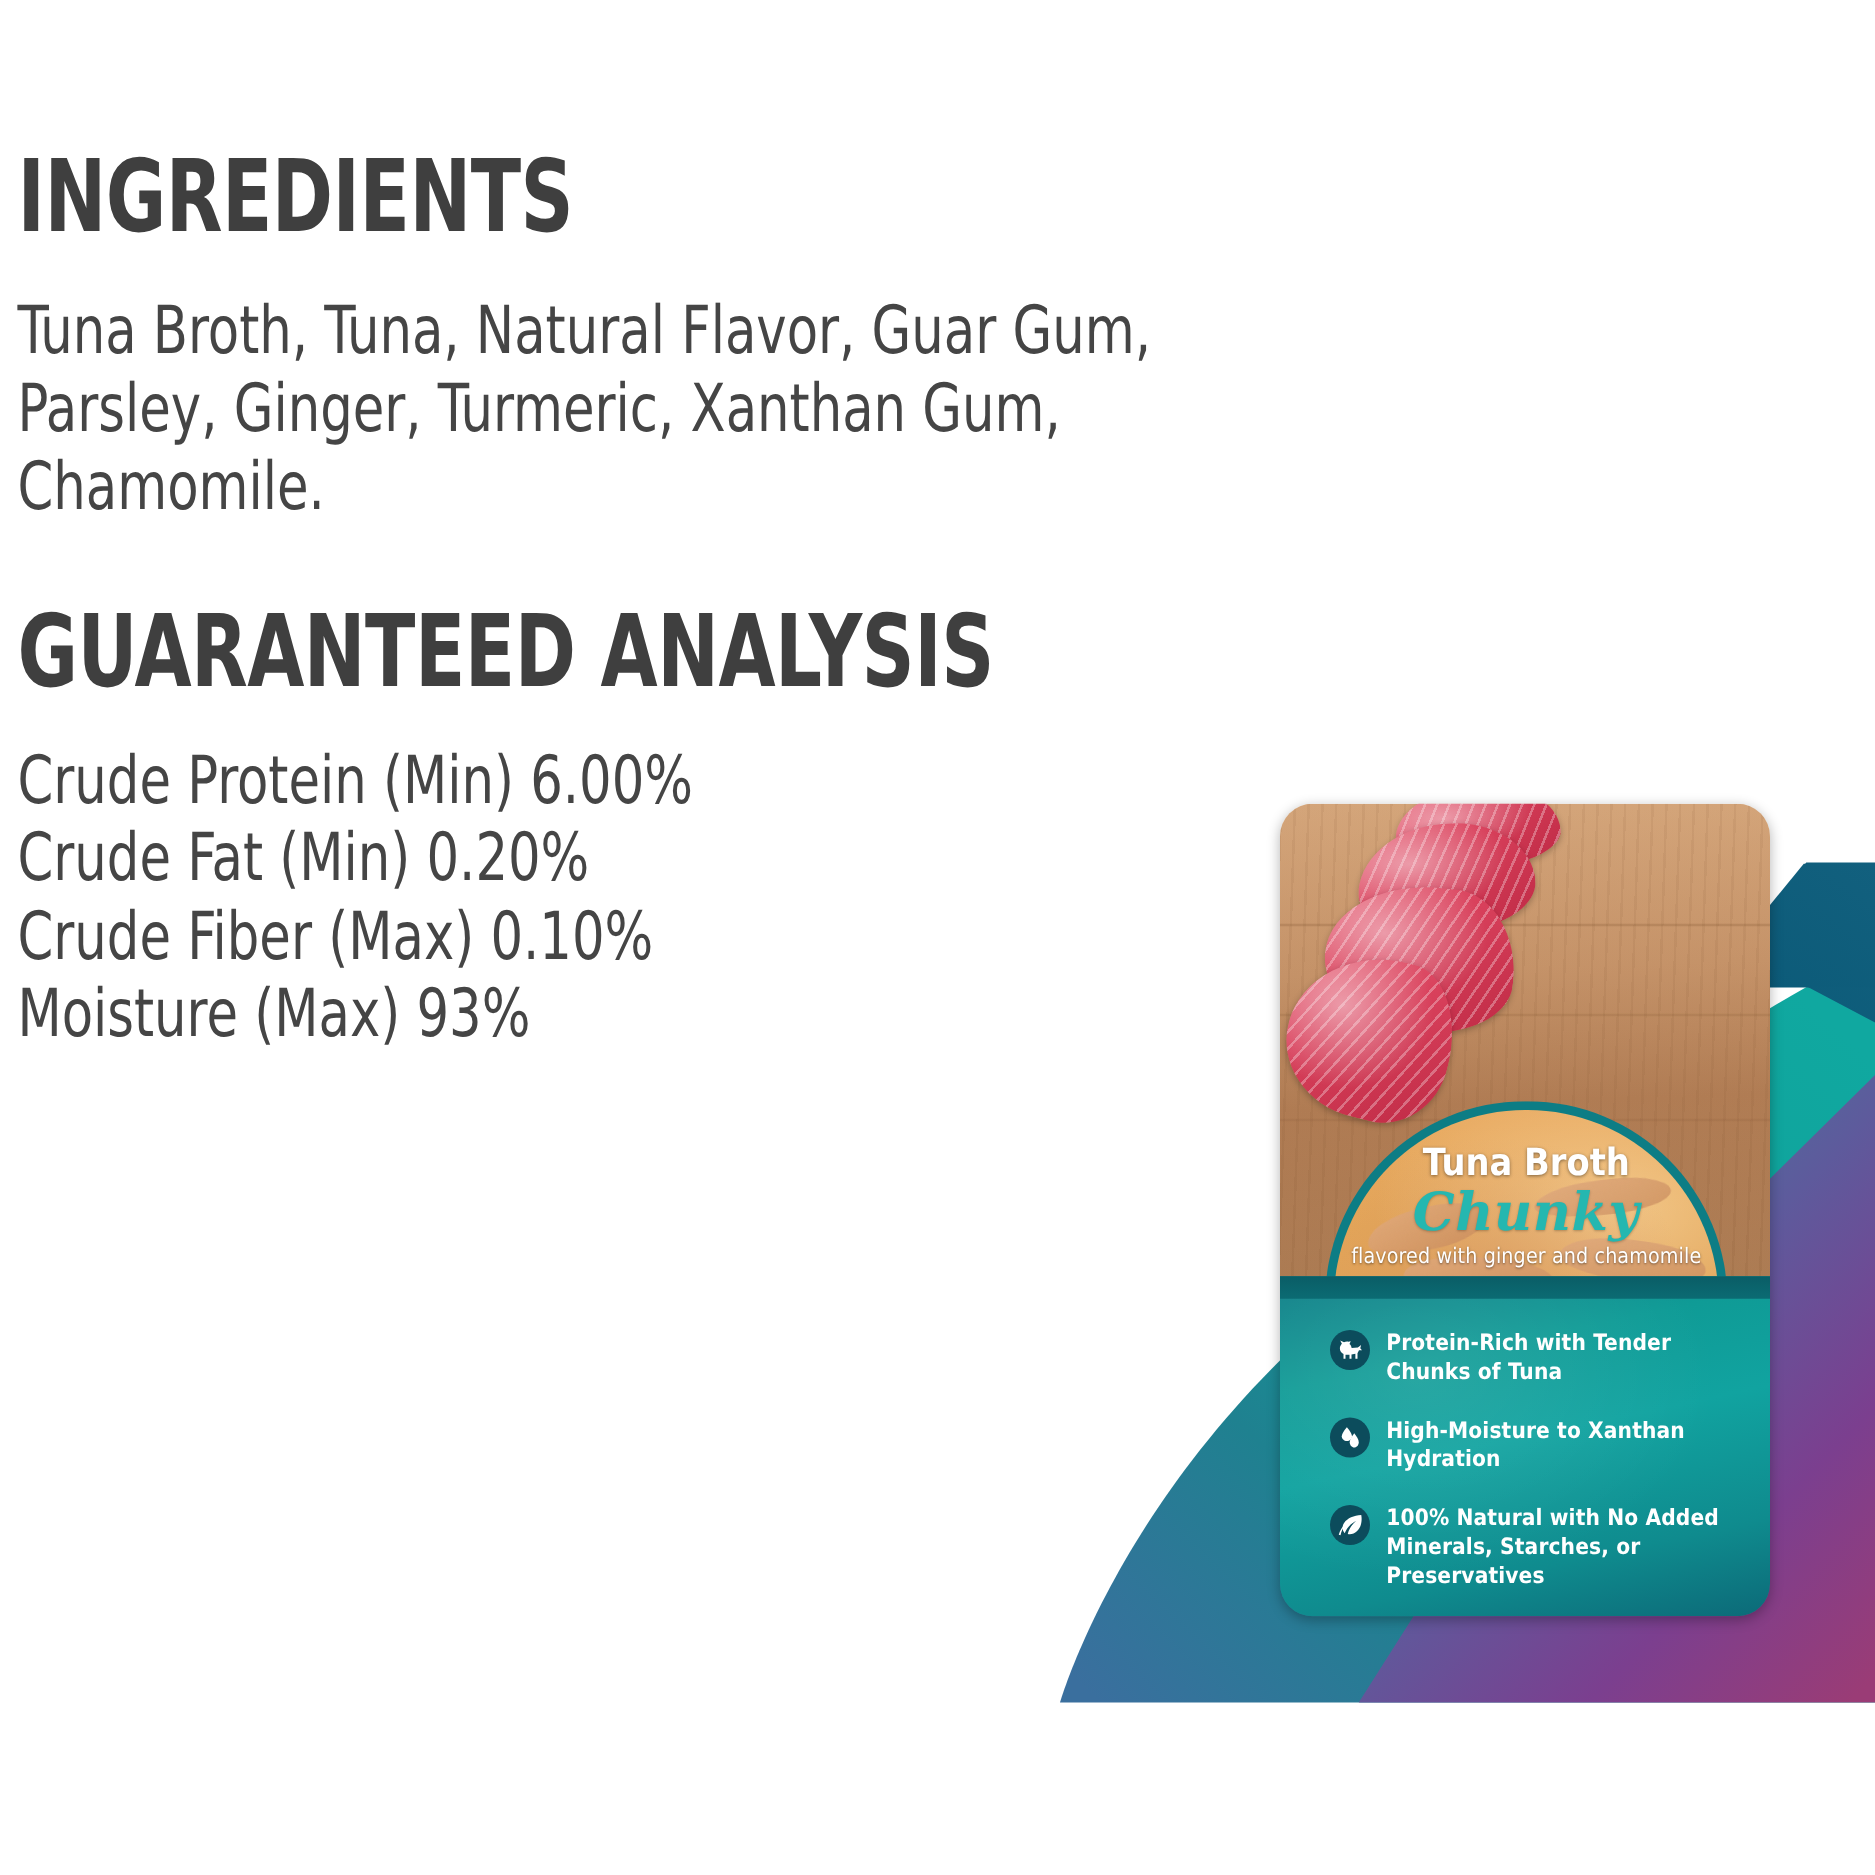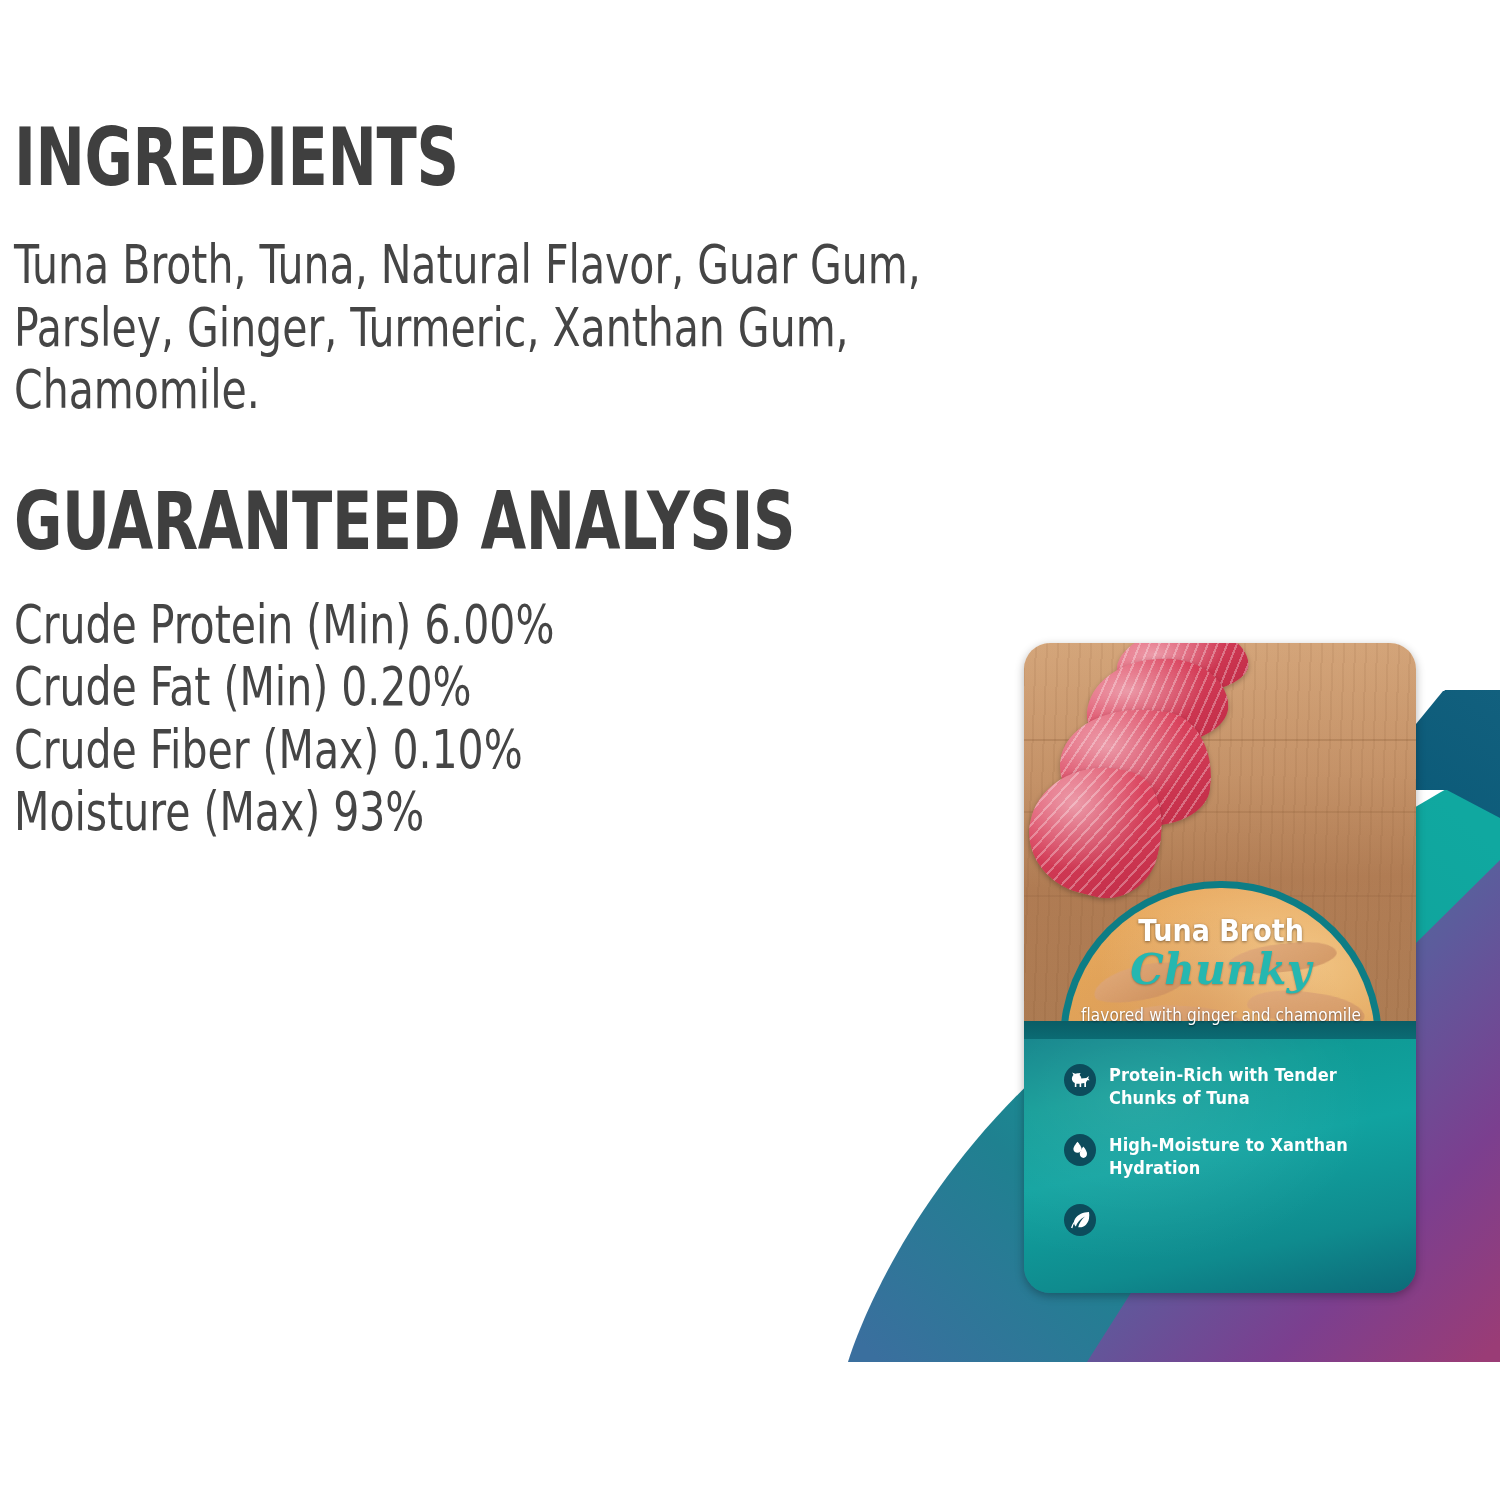--- a/index.html
+++ b/index.html
@@ -200,21 +200,21 @@
     line-height: 1.2;
     color: #ffffff;
     text-shadow: 0 1px 3px rgba(0,0,0,0.45);
     margin-top: 2px;
   }
   #flavored-with {
     font-family: "DejaVu Sans Condensed", "Liberation Sans Narrow", "Liberation Sans", sans-serif;
     font-size: 17px;
     color: #ffffff;
     text-shadow: 0 1px 2px rgba(0,0,0,0.5);
-    margin-top: 14px;
+    margin-top: 4px;
     letter-spacing: 0.1px;
   }
 
   
   #pkg-teal {
     position: absolute;
     left: 0; right: 0;
     top: 378px;
     bottom: 0;
     background:
@@ -405,16 +405,17 @@
 
     <div class="bullet-row">
       <span class="bullet-icon">
         <svg width="21" height="18" viewBox="0 0 21 18">
           <path d="M19.0 1.0 C13.0 1.3 8.0 3.5 5.4 7.2 C3.3 10.2 3.8 13.6 5.8 15.6
                    C7.0 12.0 10.2 8.0 15.0 5.6 C11.6 8.6 9.1 12.2 8.2 16.2
                    C13.4 17.2 18.0 13.2 19.0 7.4 C19.4 5.2 19.4 3.0 19.0 1.0 Z" fill="#ffffff"></path>
           <path d="M1.0 16.8 C2.4 12.0 5.2 8.4 9.0 6.0 C5.4 9.4 3.2 13.0 2.4 17.2 Z" fill="#ffffff"></path>
         </svg>
       </span>
+      <span class="bullet-text">100% Natural with No Added Minerals, Starches, or Preservatives</span>
     </div>
   </div>
 
 </div>
 
 </body></html>

